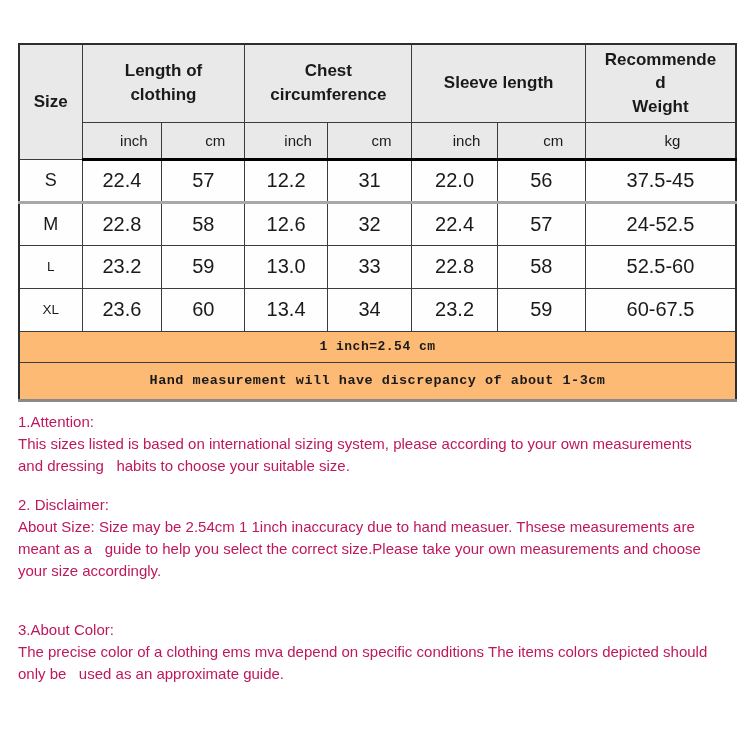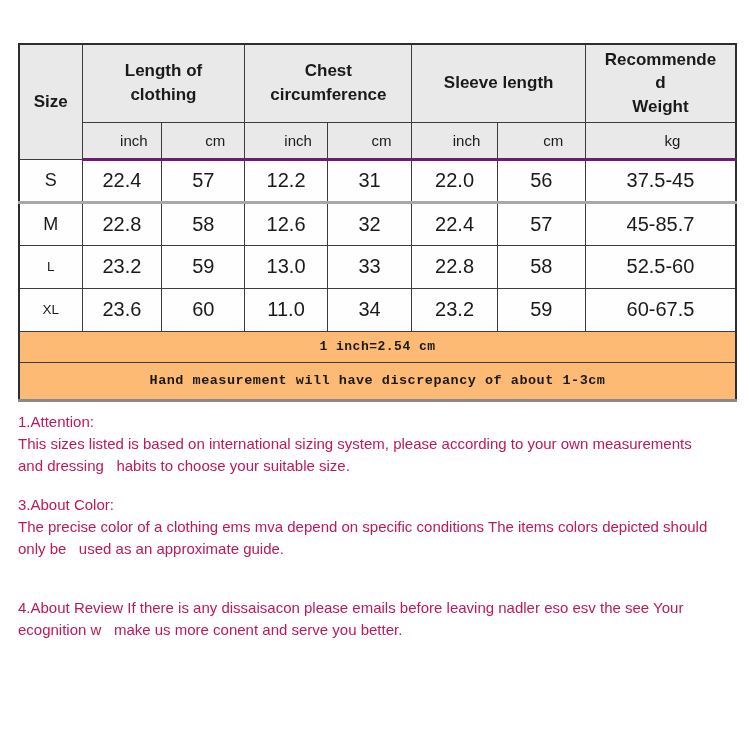--- a/index.html
+++ b/index.html
@@ -25,21 +25,21 @@
     border: 1px solid #3c3c3c;
     text-align: center;
     vertical-align: middle;
     white-space: pre-line;
     color: #1a1a1a;
   }
   thead th { background: #e9e9e9; }
   tr.h1 { height: 78px; }
   tr.h1 th { font-size: 17px; font-weight: bold; line-height: 1.4; }
   tr.h2 { height: 37px; }
-  tr.h2 th { font-size: 15px; font-weight: normal; border-bottom: 3px solid #701a75; padding-left: 24px; }
+  tr.h2 th { font-size: 15px; font-weight: normal; border-bottom: 3px solid #000000; padding-left: 24px; }
   th.corner { font-size: 17px; font-weight: bold; margin-left: 36px; }
 
   tbody tr { height: 43px; }
   tbody td.value-cell { font-size: 20px; }
   tbody td.size-cell { font-size: 18px; }
   tbody tr:nth-child(3) td.size-cell,
   tbody tr:nth-child(4) td.size-cell { font-size: 13.5px; }
   tbody tr:nth-child(1) td { border-bottom: 3px solid #a8a8a8; }
 
   tfoot td {
@@ -116,57 +116,59 @@
         <td class="value-cell">37.5-45</td>
       </tr>
       <tr>
         <td class="size-cell">M</td>
         <td class="value-cell">22.8</td>
         <td class="value-cell">58</td>
         <td class="value-cell">12.6</td>
         <td class="value-cell">32</td>
         <td class="value-cell">22.4</td>
         <td class="value-cell">57</td>
-        <td class="value-cell">45-85.7</td>
+        <td class="value-cell">24-52.5</td>
       </tr>
       <tr>
         <td class="size-cell">L</td>
         <td class="value-cell">23.2</td>
         <td class="value-cell">59</td>
         <td class="value-cell">13.0</td>
         <td class="value-cell">33</td>
         <td class="value-cell">22.8</td>
         <td class="value-cell">58</td>
         <td class="value-cell">52.5-60</td>
       </tr>
       <tr>
         <td class="size-cell">XL</td>
         <td class="value-cell">23.6</td>
         <td class="value-cell">60</td>
-        <td class="value-cell">11.0</td>
+        <td class="value-cell">13.4</td>
         <td class="value-cell">34</td>
         <td class="value-cell">23.2</td>
         <td class="value-cell">59</td>
         <td class="value-cell">60-67.5</td>
       </tr>
     </tbody>
     <tfoot>
       <tr class="foot1">
         <td colspan="8">1 inch=2.54 cm</td>
       </tr>
       <tr class="foot2">
         <td colspan="8">Hand measurement will have discrepancy of about 1-3cm</td>
       </tr>
     </tfoot>
   </table>
 
   <div class="notes">
     <div class="para">1.Attention:
 This sizes listed is based on international sizing system, please according to your own measurements
 and dressing   habits to choose your suitable size.</div>
+    <div class="para">2. Disclaimer:
+About Size: Size may be 2.54cm 1 1inch inaccuracy due to hand measuer. Thsese measurements are
+meant as a   guide to help you select the correct size.Please take your own measurements and choose
+your size accordingly.</div>
     <div class="para">3.About Color:
 The precise color of a clothing ems mva depend on specific conditions The items colors depicted should
 only be   used as an approximate guide.</div>
-    <div class="para">4.About Review If there is any dissaisacon please emails before leaving nadler eso esv the see Your
-ecognition w   make us more conent and serve you better.</div>
   </div>
 
 </div>
 
 </body></html>

